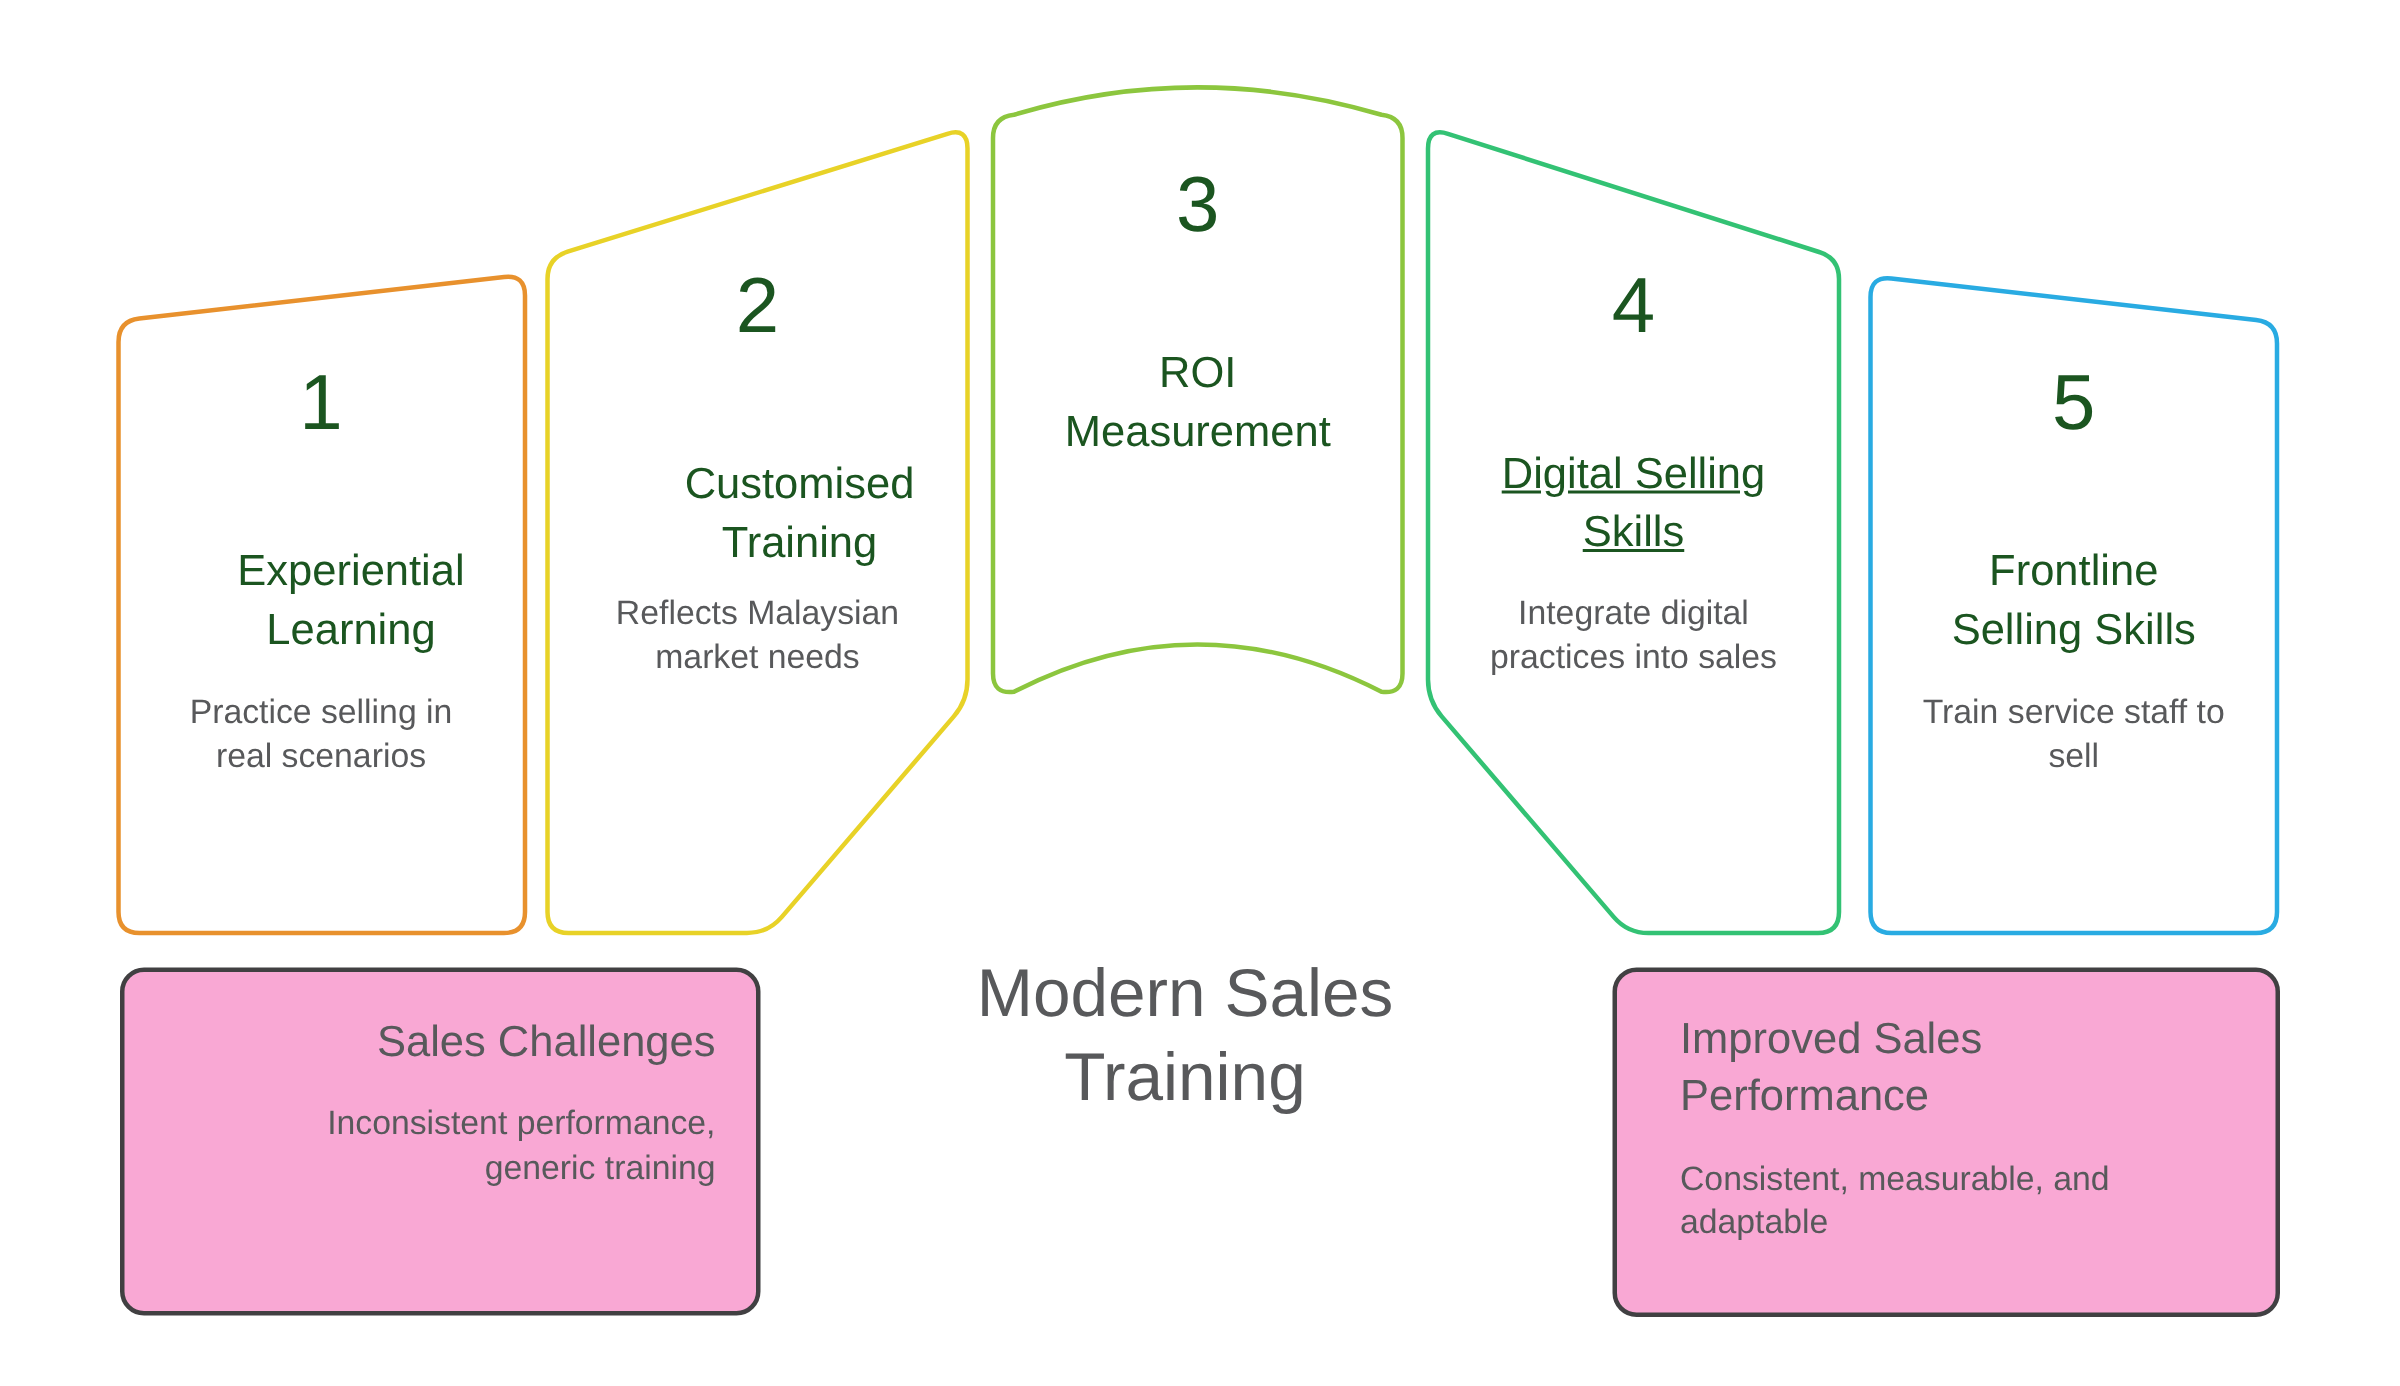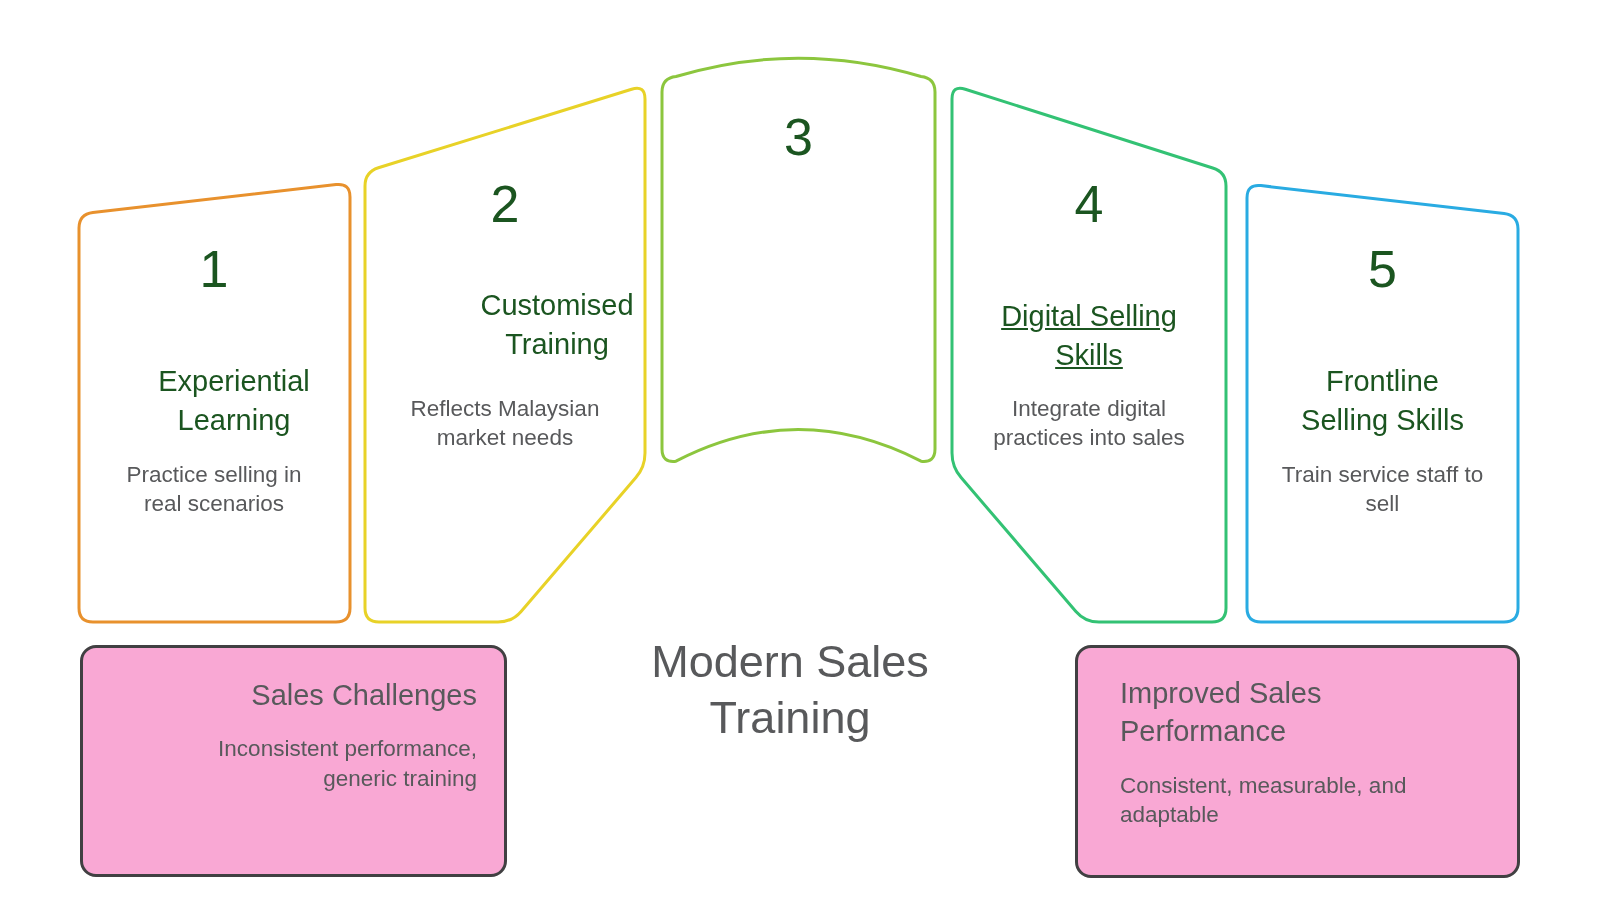--- a/index.html
+++ b/index.html
@@ -36,21 +36,21 @@
     color: #58595B;
     white-space: pre-line;
   }
 
   
   .pos-n1 { left: 78px;  top: 243px; width: 272px; }
   .pos-t1 { left: 78px;  top: 362px; width: 312px; }
   .pos-d1 { left: 78px;  top: 460px; width: 272px; }
 
   .pos-n2 { left: 365px; top: 178px; width: 280px; }
-  .pos-t2 { left: 365px; top: 286px; width: 336px; padding-left: 24px; }
+  .pos-t2 { left: 365px; top: 304px; width: 336px; }
   .pos-d2 { left: 365px; top: 394px; width: 280px; }
 
   .pos-n3 { left: 662px; top: 111px; width: 273px; }
   .pos-t3 { left: 662px; top: 230px; width: 273px; }
   .pos-d3 { left: 662px; top: 327px; width: 273px; }
 
   .pos-n4 { left: 952px; top: 178px; width: 274px; }
   .pos-t4 { left: 952px; top: 297px; width: 274px; text-decoration: underline; }
   .pos-d4 { left: 952px; top: 394px; width: 274px; }
 
@@ -120,20 +120,22 @@
   <div class="step-desc pos-d1">Practice selling in
 real scenarios</div>
 
   <div class="step-number pos-n2">2</div>
   <div class="step-title pos-t2">Customised
 Training</div>
   <div class="step-desc pos-d2">Reflects Malaysian
 market needs</div>
 
   <div class="step-number pos-n3">3</div>
+  <div class="step-title pos-t3">ROI
+Measurement</div>
 
   <div class="step-number pos-n4">4</div>
   <div class="step-title pos-t4">Digital Selling
 Skills</div>
   <div class="step-desc pos-d4">Integrate digital
 practices into sales</div>
 
   <div class="step-number pos-n5">5</div>
   <div class="step-title pos-t5">Frontline
 Selling Skills</div>

